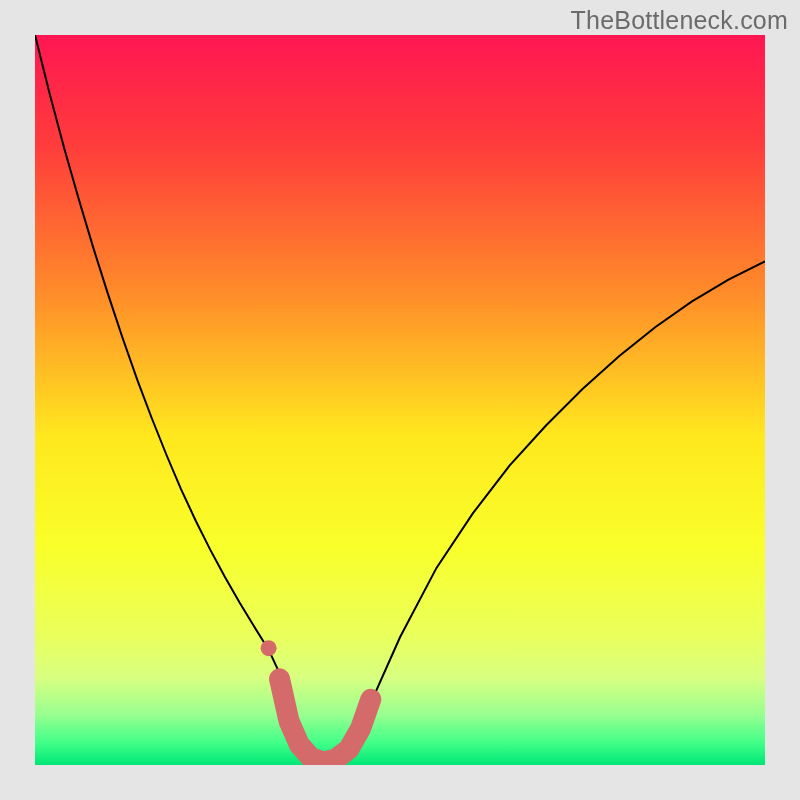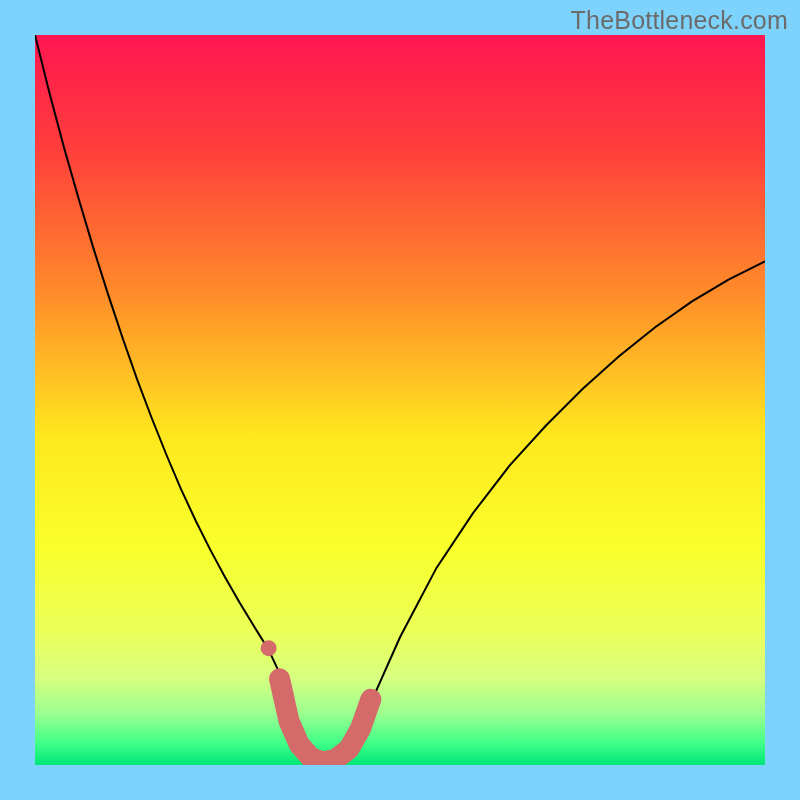--- a/index.html
+++ b/index.html
@@ -10,21 +10,21 @@
     background: #000;
     position: relative;
     font-family: Arial, sans-serif;
   }
   .frame {
     position: absolute;
     top: 0;
     left: 0;
     width: 800px;
     height: 800px;
-    background: #7dd3fc;
+    background: #e5e5e5;
   }
   .plot-area {
     position: absolute;
     top: 35px;
     left: 35px;
     width: 730px;
     height: 730px;
     overflow: hidden;
   }
   .watermark {

